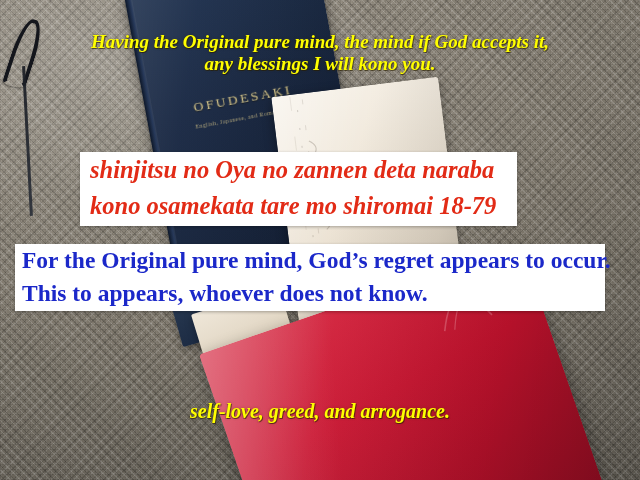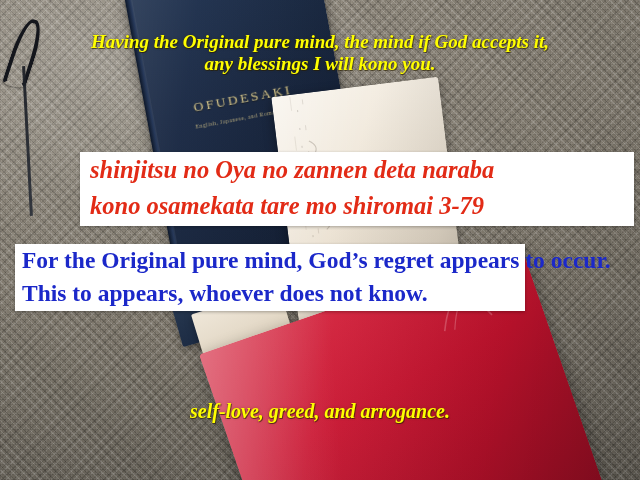--- a/index.html
+++ b/index.html
@@ -201,34 +201,34 @@
   #caption-top { top: 31px; font-size: 19px; padding: 0 8px; }
   #caption-bottom { top: 400px; font-size: 20px; padding: 0 10px; }
 
   .whitebox {
     position: absolute;
     background: #ffffff;
     box-shadow: 0 1px 3px rgba(0,0,0,0.30);
   }
   #box-red {
     left: 80px; top: 152px;
-    width: 554px; height: 74px;
+    width: 437px; height: 74px;
   }
   #box-red .line {
     color: #e22b16;
     font-style: italic;
     font-weight: bold;
     font-size: 24.5px;
     line-height: 36px;
     padding-left: 10px;
     white-space: nowrap;
   }
   #box-blue {
     left: 15px; top: 244px;
-    width: 510px; height: 67px;
+    width: 590px; height: 67px;
   }
   #box-blue .line {
     color: #1b28c9;
     font-weight: bold;
     font-size: 23.5px;
     line-height: 32.5px;
     padding-left: 7px;
     white-space: nowrap;
   }
 </style>
@@ -266,21 +266,21 @@
     </svg>
   </div>
 
   <div id="caption-top" class="caption-yellow">
     <div>Having the Original pure mind, the mind if God accepts it,</div>
     <div>any blessings I will kono you.</div>
   </div>
 
   <div id="box-red" class="whitebox">
     <div class="line">shinjitsu no Oya no zannen deta naraba</div>
-    <div class="line">kono osamekata tare mo shiromai  3-79</div>
+    <div class="line">kono osamekata tare mo shiromai  18-79</div>
   </div>
 
   <div id="box-blue" class="whitebox">
     <div class="line">For the Original pure mind, God’s regret appears to occur.</div>
     <div class="line">This to appears, whoever does not know.</div>
   </div>
 
   <div id="caption-bottom" class="caption-yellow">
     <div>self-love, greed, and arrogance.</div>
   </div>

